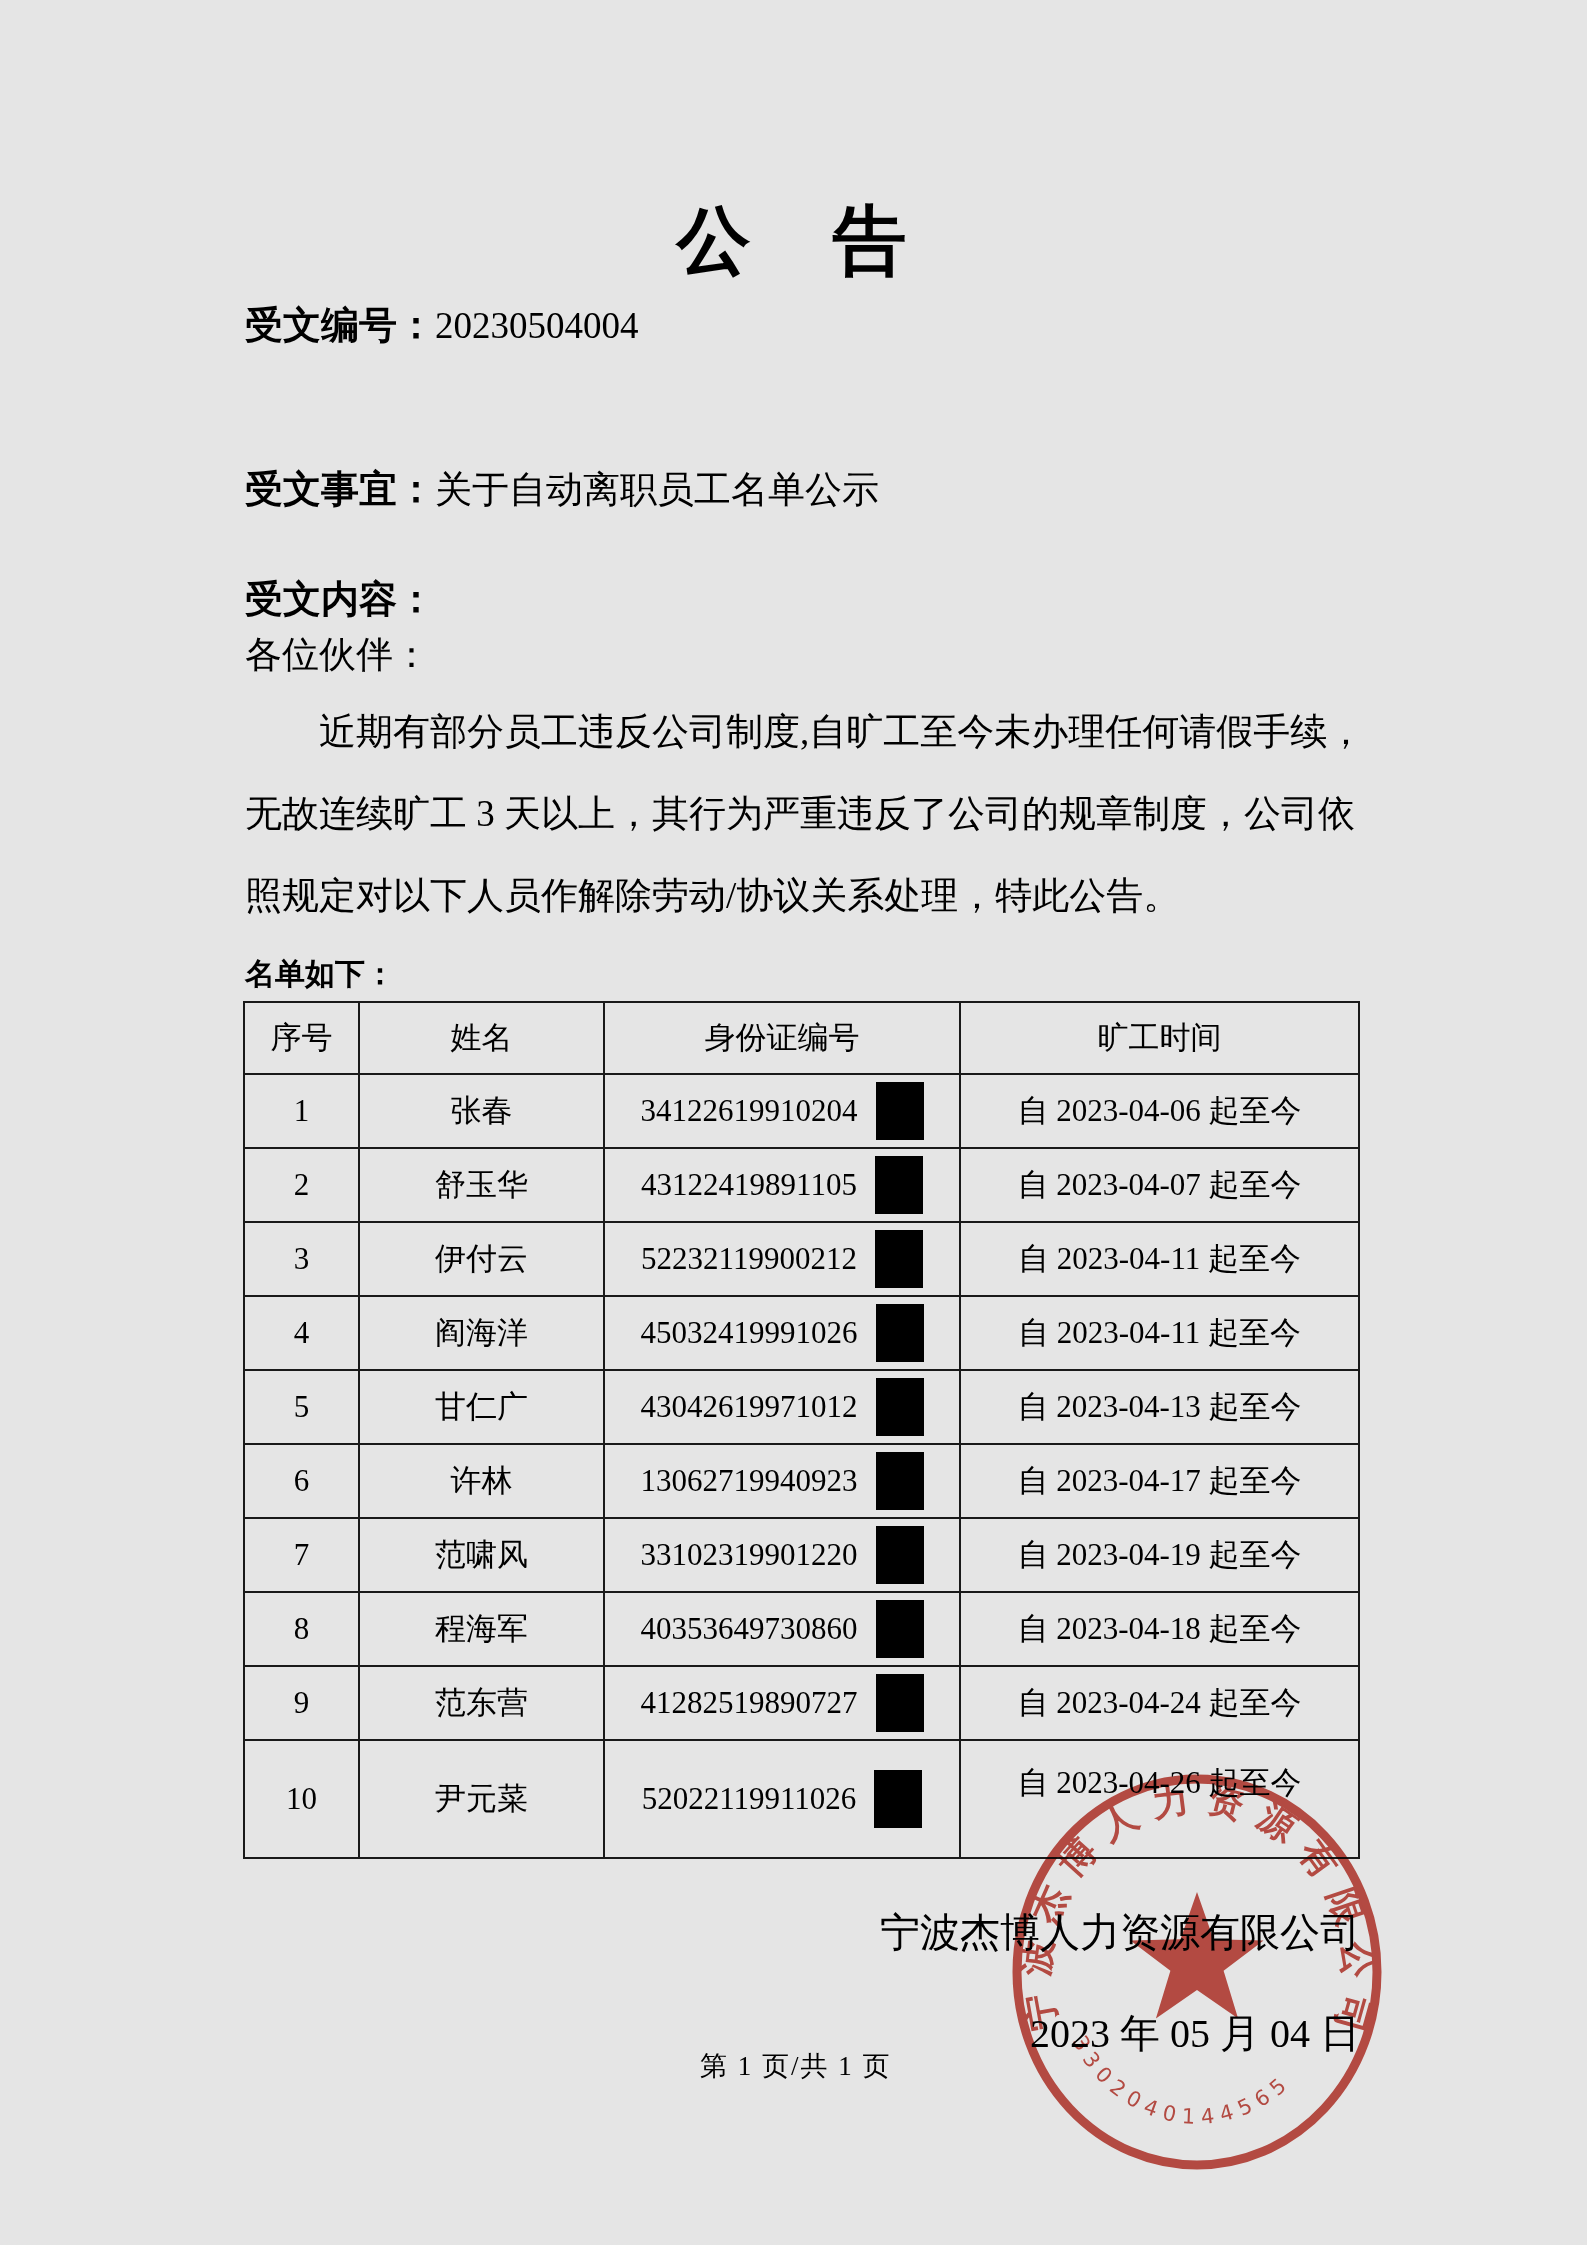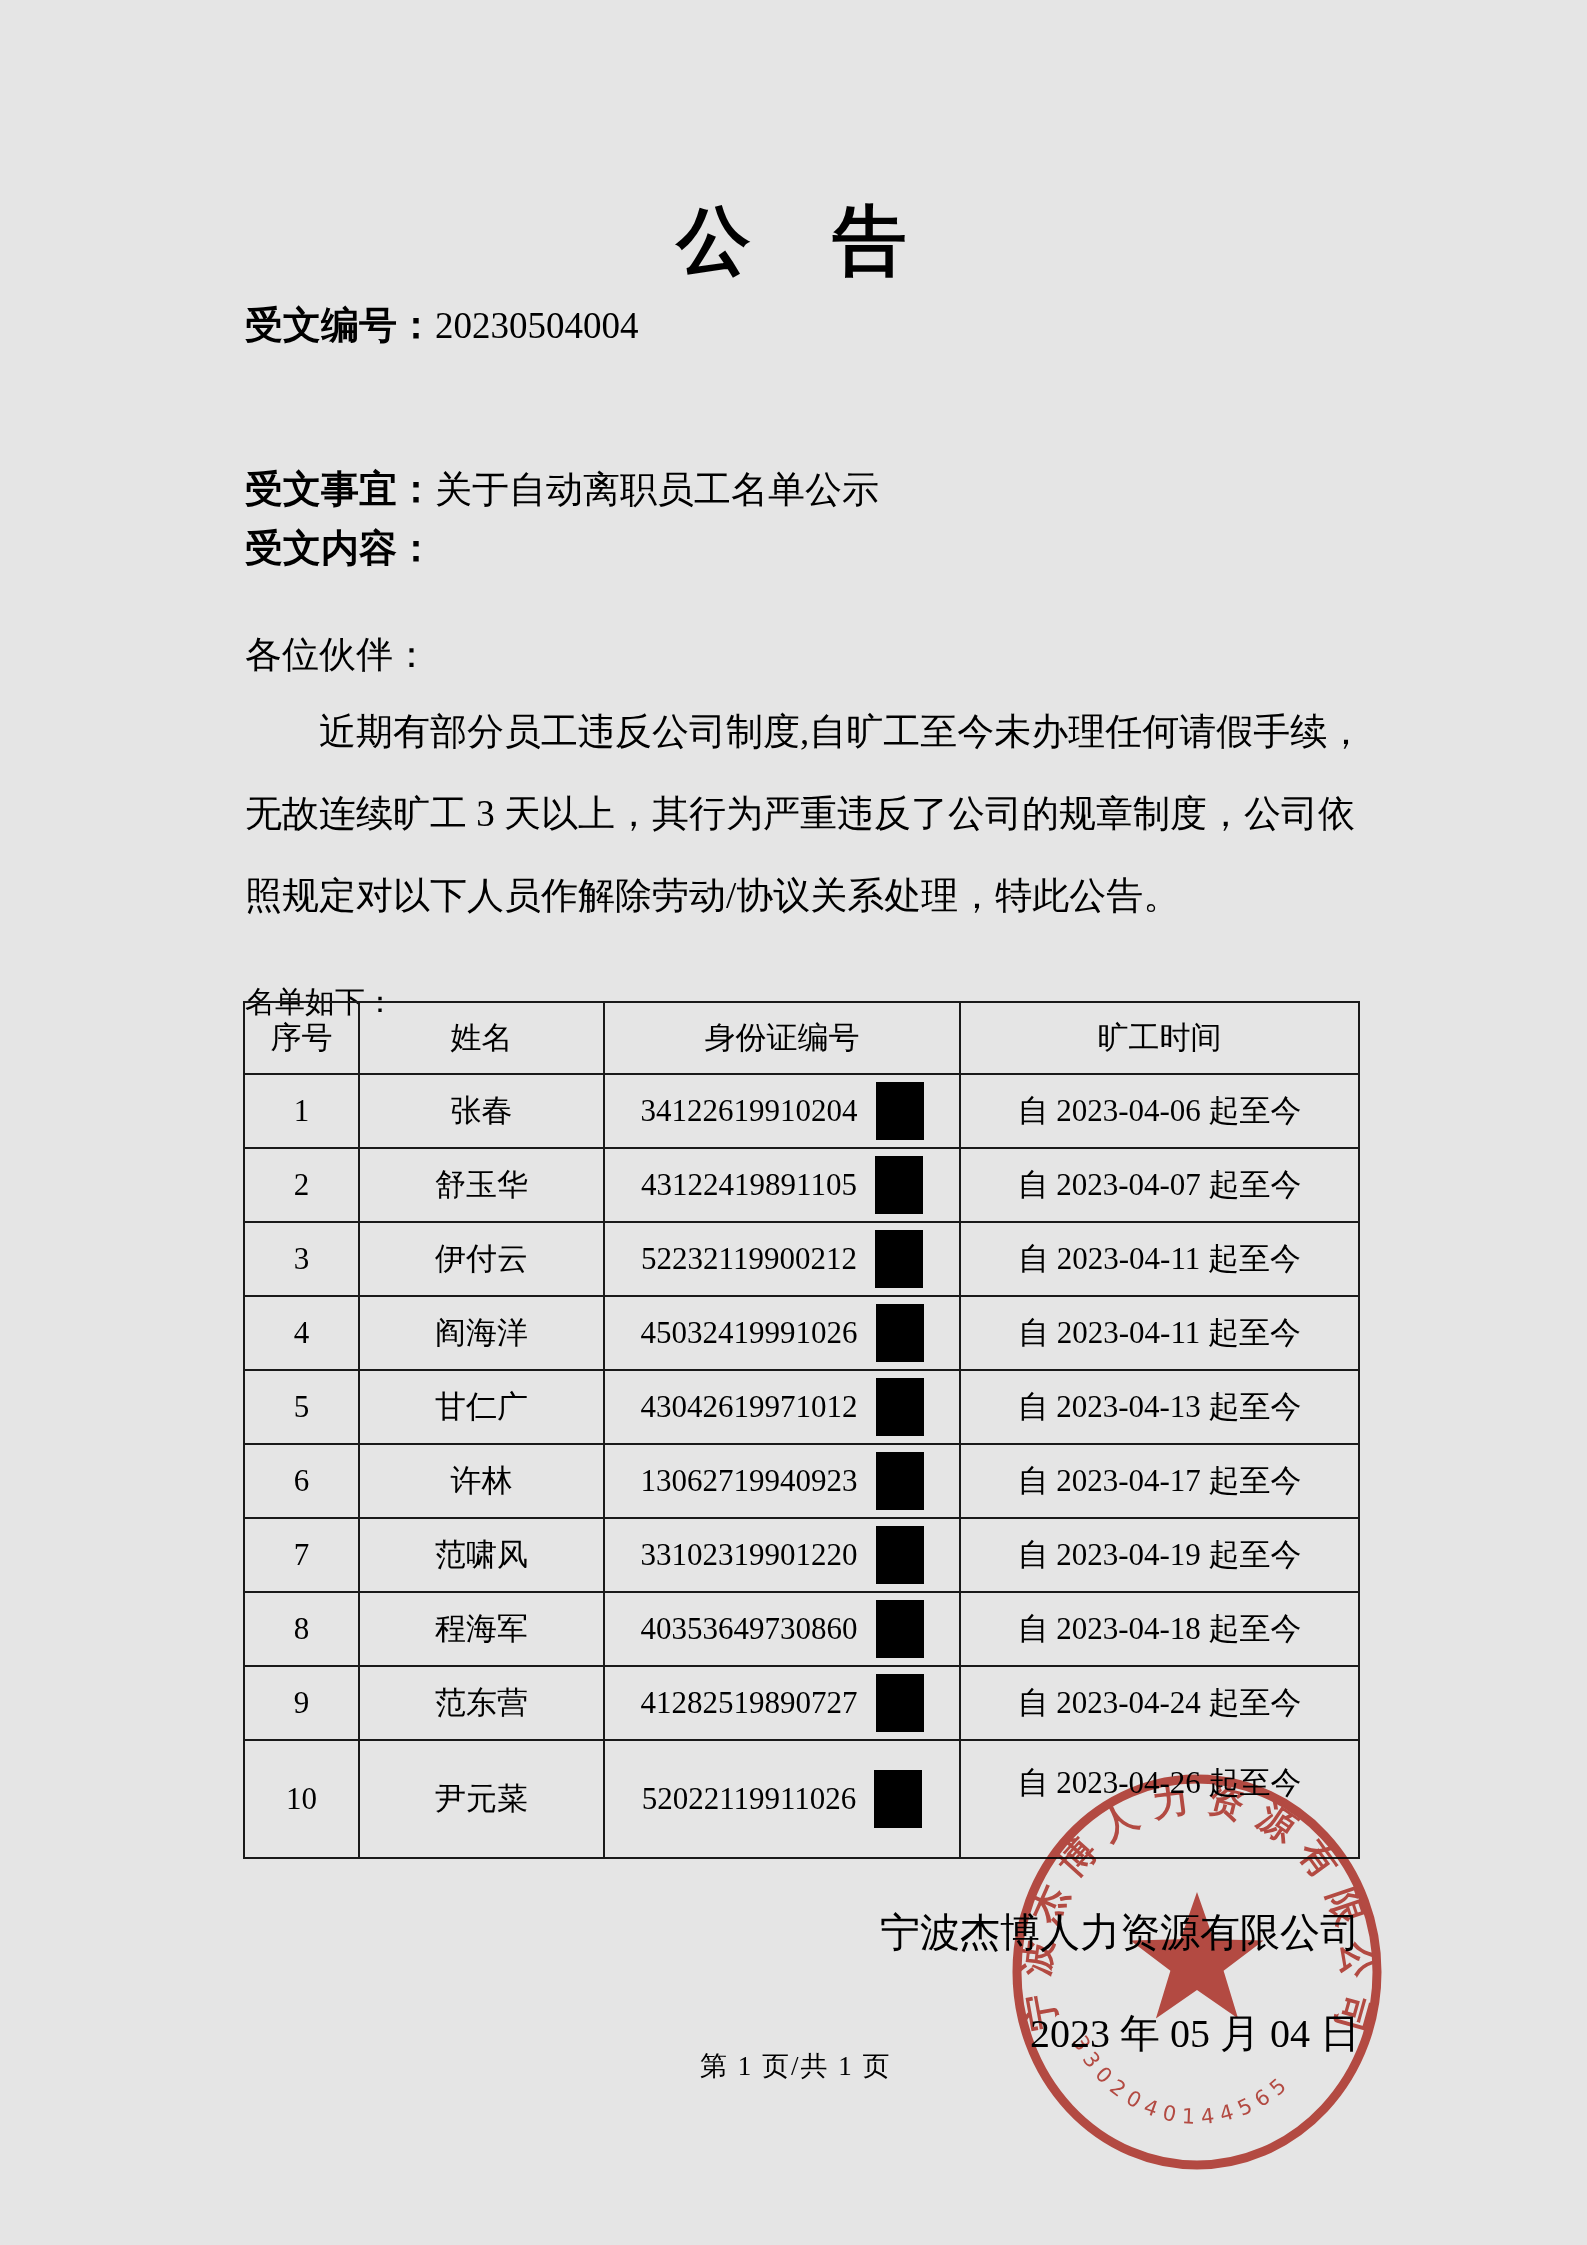--- a/index.html
+++ b/index.html
@@ -5,31 +5,31 @@
   html,body{margin:0;padding:0;background:#ffffff;}
   body{font-family:"Liberation Serif","DejaVu Serif",serif;color:#000;}
   .page{position:relative;width:1587px;height:2245px;background:#e5e5e5;overflow:hidden;}
 
   .doc-title{position:absolute;top:192px;left:0;width:100%;text-align:center;
     font-size:74px;font-weight:bold;letter-spacing:4px;}
 
   .meta-line{position:absolute;left:245px;width:1120px;font-size:37px;white-space:nowrap;}
   .meta-label{font-weight:bold;font-size:38px;}
   .meta-value{font-weight:normal;}
-  .m0{top:300px}.m1{top:382px}.m2{top:464px}.m3{top:523px}
+  .m0{top:300px}.m1{top:382px}.m2{top:464px}.m3{top:574px}
 
   .salutation{position:absolute;left:245px;top:630px;font-size:37px;}
 
   .para{position:absolute;left:245px;width:1118px;font-size:37px;line-height:1.2;
     white-space:nowrap;}
   .p0{top:710px;padding-left:74px;}
   .p1{top:792px;}
   .p2{top:874px;}
 
-  .list-label{position:absolute;left:245px;top:954px;font-size:30px;font-weight:normal;margin-top:28px;}
+  .list-label{position:absolute;left:245px;top:954px;font-size:30px;font-weight:bold;}
 
   table.roster{position:absolute;left:243px;top:1001px;width:1115px;
     border-collapse:collapse;table-layout:fixed;}
   table.roster td,table.roster th{border:2px solid #1a1a1a;text-align:center;
     vertical-align:middle;font-weight:normal;font-size:31px;padding:0;}
   table.roster th{height:70px;}
   table.roster td{height:72px;}
   tr.last td{height:95px;}
   td.col-date{font-weight:bold;margin-left:25px;}
   tr.last td.col-date{vertical-align:top;padding-top:21px;text-align:center;}

